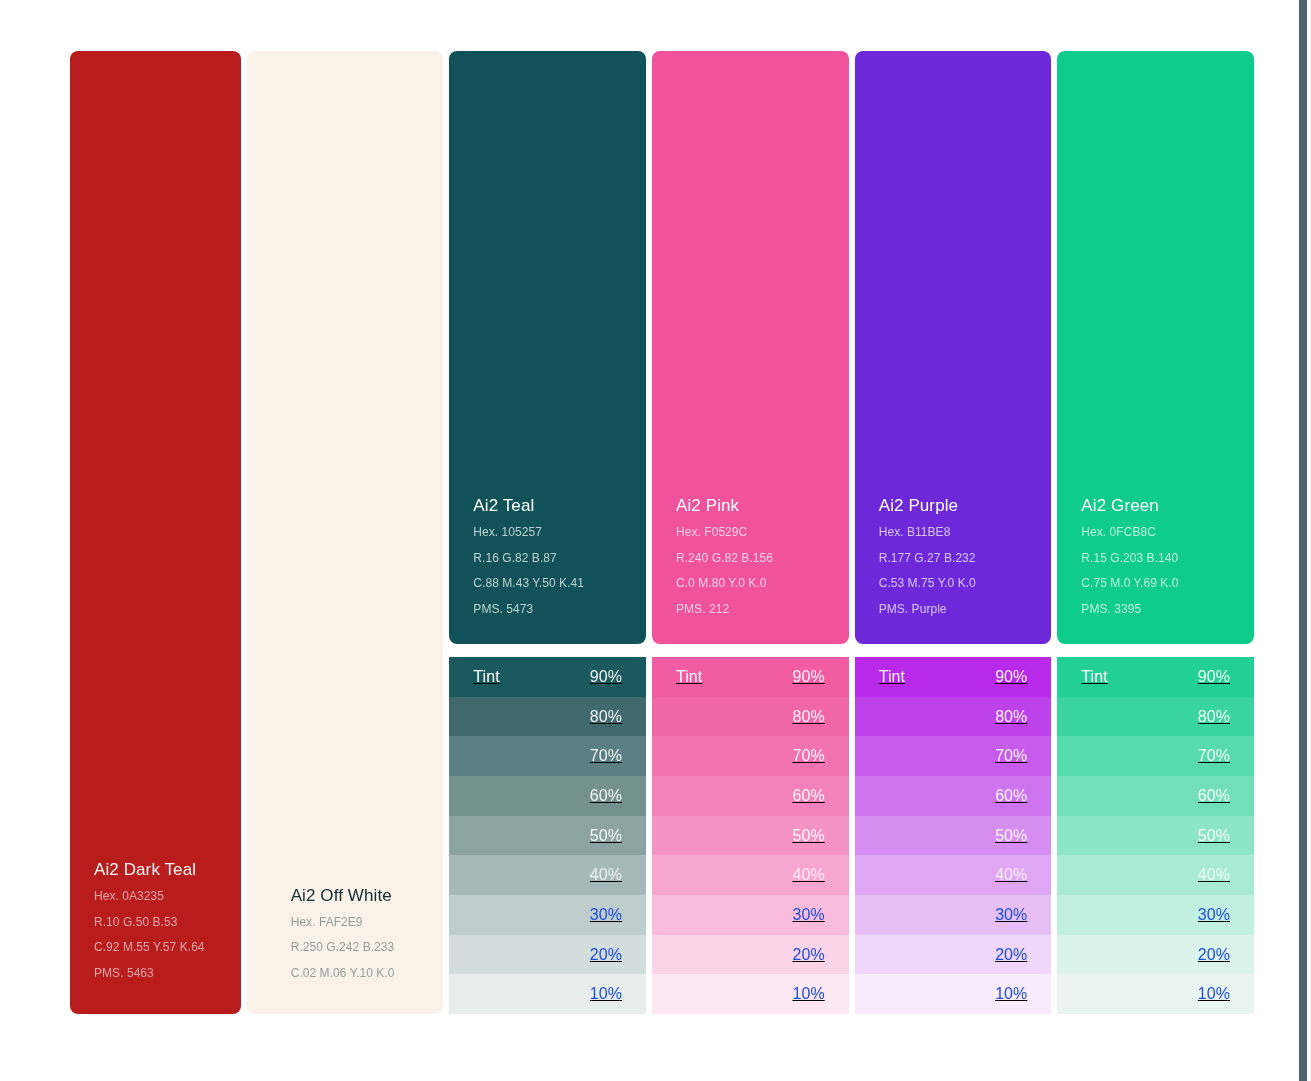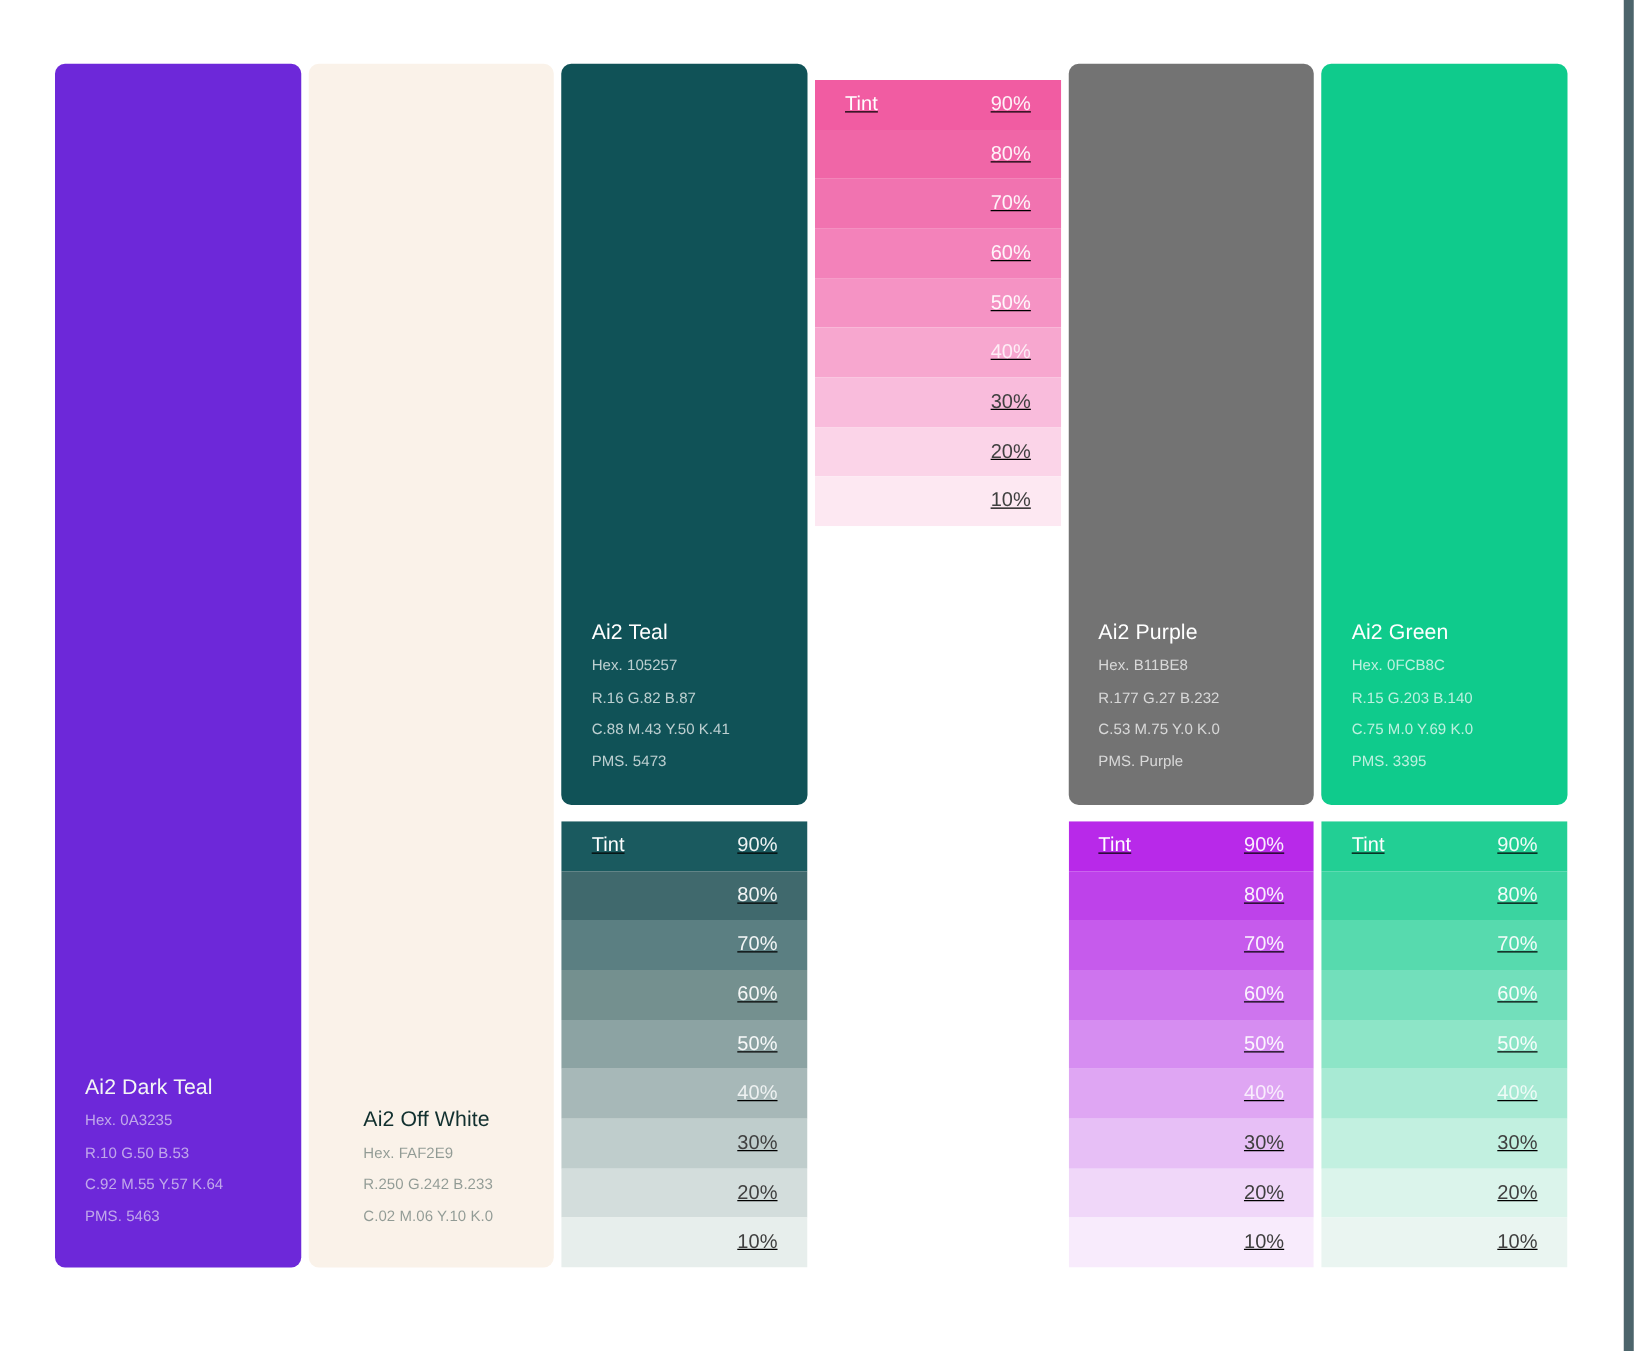--- a/index.html
+++ b/index.html
@@ -103,39 +103,39 @@
     letter-spacing: 0.05px;
   }
   .tint-label {
     color: #ffffff;
   }
   .tint-value {
     margin-left: auto;
   }
   .tint-row.light-text .tint-value { color: rgba(255,255,255,0.92); }
   .tint-row.dim-text   .tint-value { color: rgba(255,255,255,0.80); }
-  .tint-row.dark-text  .tint-value { color: #404040; }
+  .tint-row.dark-text  .tint-value { color: #1d4ed8; }
 
   
   #page-scrollbar {
     position: absolute;
     right: 4px;
     top: 0;
     width: 8px;
     height: 1081px;
     background: #4c646b;
     border-radius: 0px;
   }
 </style>
 </head>
 <body style="background: rgb(255, 255, 255);">
 
 <div id="palette-board">
     <div class="swatch-column">
-      <div class="color-card tall on-dark" style="background: #6d28d9;">
+      <div class="color-card tall on-dark" style="background: #b91c1c; margin-left: 26px;">
         <div class="card-info">
           <div class="card-title">Ai2 Dark Teal</div>
           <div class="card-line">Hex. 0A3235</div>
           <div class="card-line">R.10 G.50 B.53</div>
           <div class="card-line">C.92 M.55 Y.57 K.64</div>
           <div class="card-line">PMS. 5463</div>
         </div>
       </div>
     </div>
     <div class="swatch-column">
@@ -183,20 +183,29 @@
         </div>
         <div class="tint-row dark-text" style="background: rgb(211, 221, 220);">
           <span class="tint-value">20%</span>
         </div>
         <div class="tint-row dark-text" style="background: rgb(231, 238, 236);">
           <span class="tint-value">10%</span>
         </div>
       </div>
     </div>
     <div class="swatch-column">
+      <div class="color-card short on-color" style="background: rgb(240, 82, 156);">
+        <div class="card-info">
+          <div class="card-title">Ai2 Pink</div>
+          <div class="card-line">Hex. F0529C</div>
+          <div class="card-line">R.240 G.82 B.156</div>
+          <div class="card-line">C.0 M.80 Y.0 K.0</div>
+          <div class="card-line">PMS. 212</div>
+        </div>
+      </div>
       <div class="tint-ladder">
         <div class="tint-row light-text" style="background: rgb(241, 92, 162);">
           <span class="tint-label">Tint</span>
           <span class="tint-value">90%</span>
         </div>
         <div class="tint-row light-text" style="background: rgb(240, 102, 167);">
           <span class="tint-value">80%</span>
         </div>
         <div class="tint-row light-text" style="background: rgb(241, 115, 176);">
           <span class="tint-value">70%</span>
@@ -215,21 +224,21 @@
         </div>
         <div class="tint-row dark-text" style="background: rgb(251, 212, 232);">
           <span class="tint-value">20%</span>
         </div>
         <div class="tint-row dark-text" style="background: rgb(253, 232, 242);">
           <span class="tint-value">10%</span>
         </div>
       </div>
     </div>
     <div class="swatch-column">
-      <div class="color-card short on-color" style="background: #737373;">
+      <div class="color-card short on-color" style="background: #6d28d9;">
         <div class="card-info">
           <div class="card-title">Ai2 Purple</div>
           <div class="card-line">Hex. B11BE8</div>
           <div class="card-line">R.177 G.27 B.232</div>
           <div class="card-line">C.53 M.75 Y.0 K.0</div>
           <div class="card-line">PMS. Purple</div>
         </div>
       </div>
       <div class="tint-ladder">
         <div class="tint-row light-text" style="background: rgb(184, 41, 233);">

